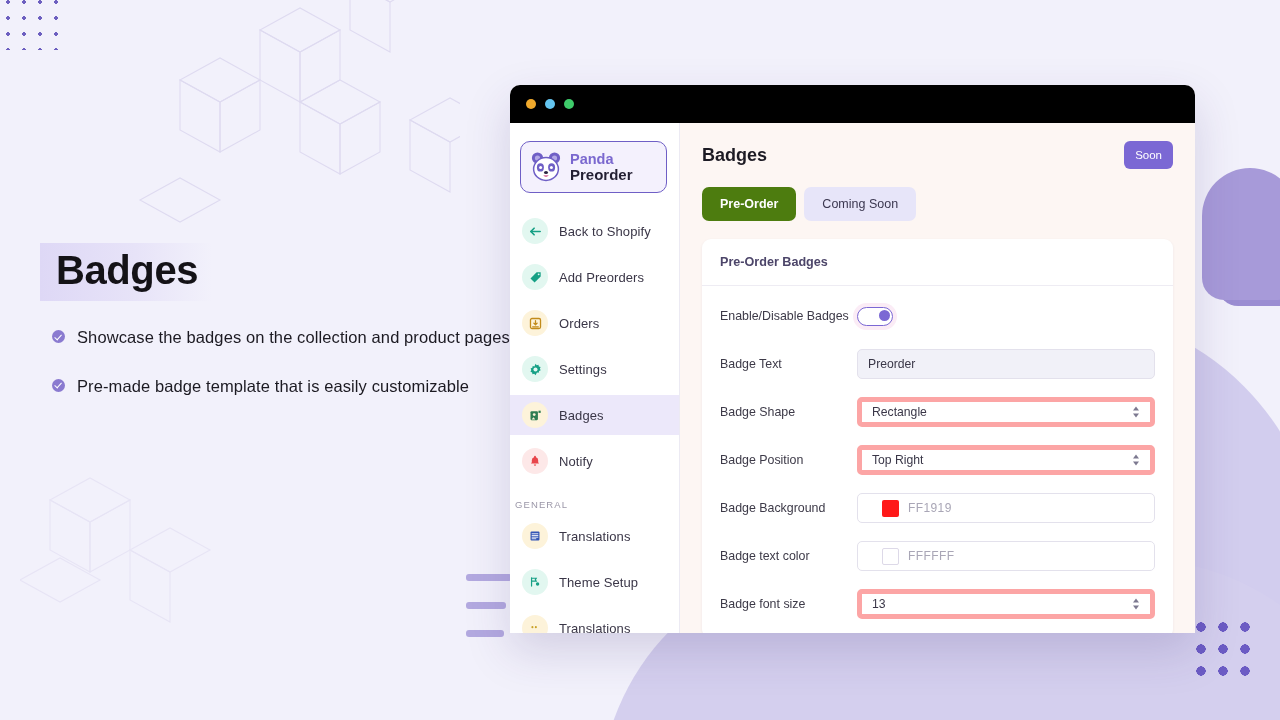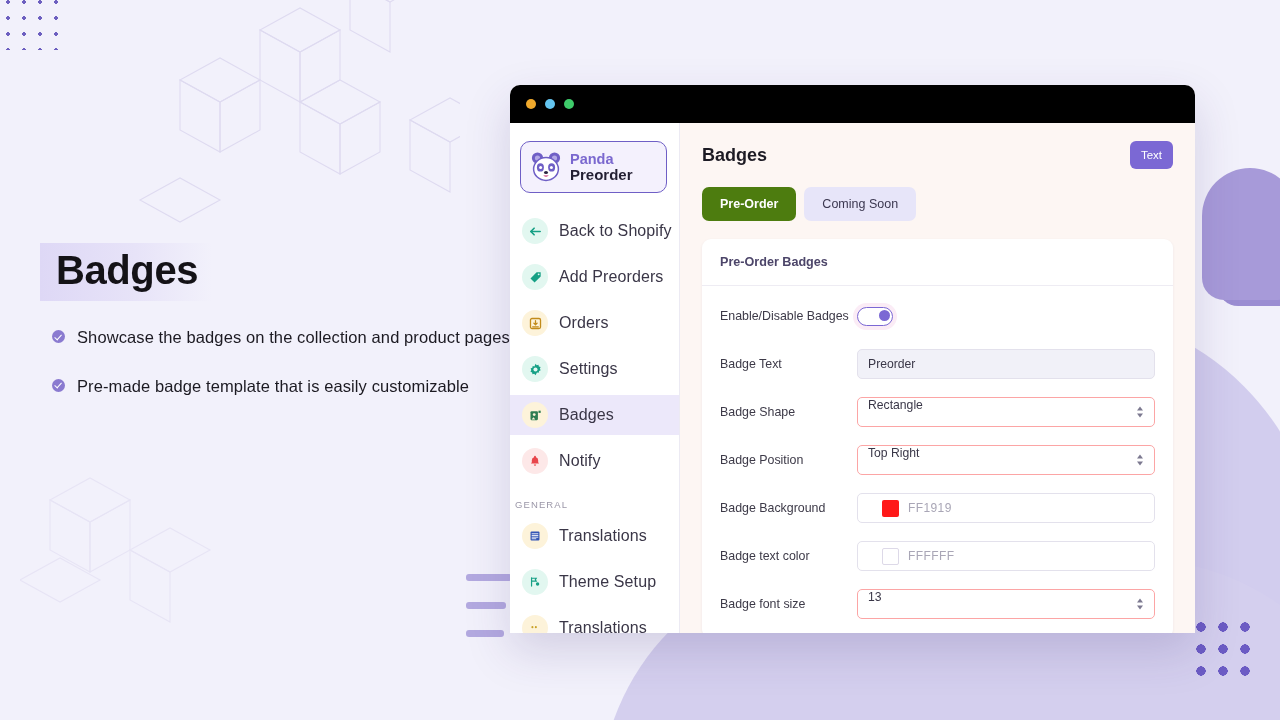--- a/index.html
+++ b/index.html
@@ -131,21 +131,21 @@
   #logo-line1 { font-size: 14.5px; font-weight: 700; color: #7a68cf; }
   #logo-line2 { font-size: 15px; font-weight: 700; color: #231f33; }
 
   .nav-item {
     display: flex; align-items: center; gap: 11px;
     height: 40px; padding-left: 12px; margin-top: 6px;
     cursor: pointer;
   }
   .nav-item.active { background: #ece8fa; }
   .nav-label {
-    font-size: 16px; color: #3a3647; letter-spacing: .1px;
+    font-size: 13px; color: #3a3647; letter-spacing: .1px;
   }
   .nav-ico {
     flex: none; width: 26px; height: 26px; border-radius: 50%;
     display: flex; align-items: center; justify-content: center;
   }
   .nav-section {
     font-size: 9.5px; color: #9b97a8; letter-spacing: 1.1px;
     padding-left: 5px; margin: 18px 0 2px;
   }
   #nav-fade {
@@ -198,23 +198,23 @@
   }
 
   .text-input {
     width: 100%; height: 30px; border-radius: 5px;
     border: 1px solid #e3e1ec; background: #f1f1f8;
     font-size: 12.2px; color: #3a3748; padding: 0 10px;
     font-family: inherit;
   }
   .select-input {
     width: 100%; height: 30px; border-radius: 5px;
-    border: 1px solid #fca5a5; background: #fff;
+    border: 5px solid #fca5a5; background: #fff;
     font-size: 12.2px; color: #3a3748; padding: 0 10px;
-    display: flex; position: relative;
+    display: flex; align-items: center; position: relative;
     cursor: pointer;
   }
   .spinner {
     position: absolute; right: 11px; top: 50%; transform: translateY(-50%);
     display: flex; flex-direction: column; gap: 3px; align-items: center;
   }
   .spinner i {
     width: 0; height: 0; border-left: 3.2px solid transparent;
     border-right: 3.2px solid transparent;
   }
@@ -425,21 +425,21 @@
           <span class="nav-label">Translations</span>
         </div>
 
         <div id="nav-fade"></div>
       </div>
 
       <div id="main">
 
         <div id="main-head">
           <div id="page-title">Badges</div>
-          <button id="save-button">Text</button>
+          <button id="save-button">Soon</button>
         </div>
 
         <div id="tabs">
           <div class="tab active">Pre-Order</div>
           <div class="tab idle">Coming Soon</div>
         </div>
 
         <div id="card">
           <div id="card-header">Pre-Order Badges</div>
 

